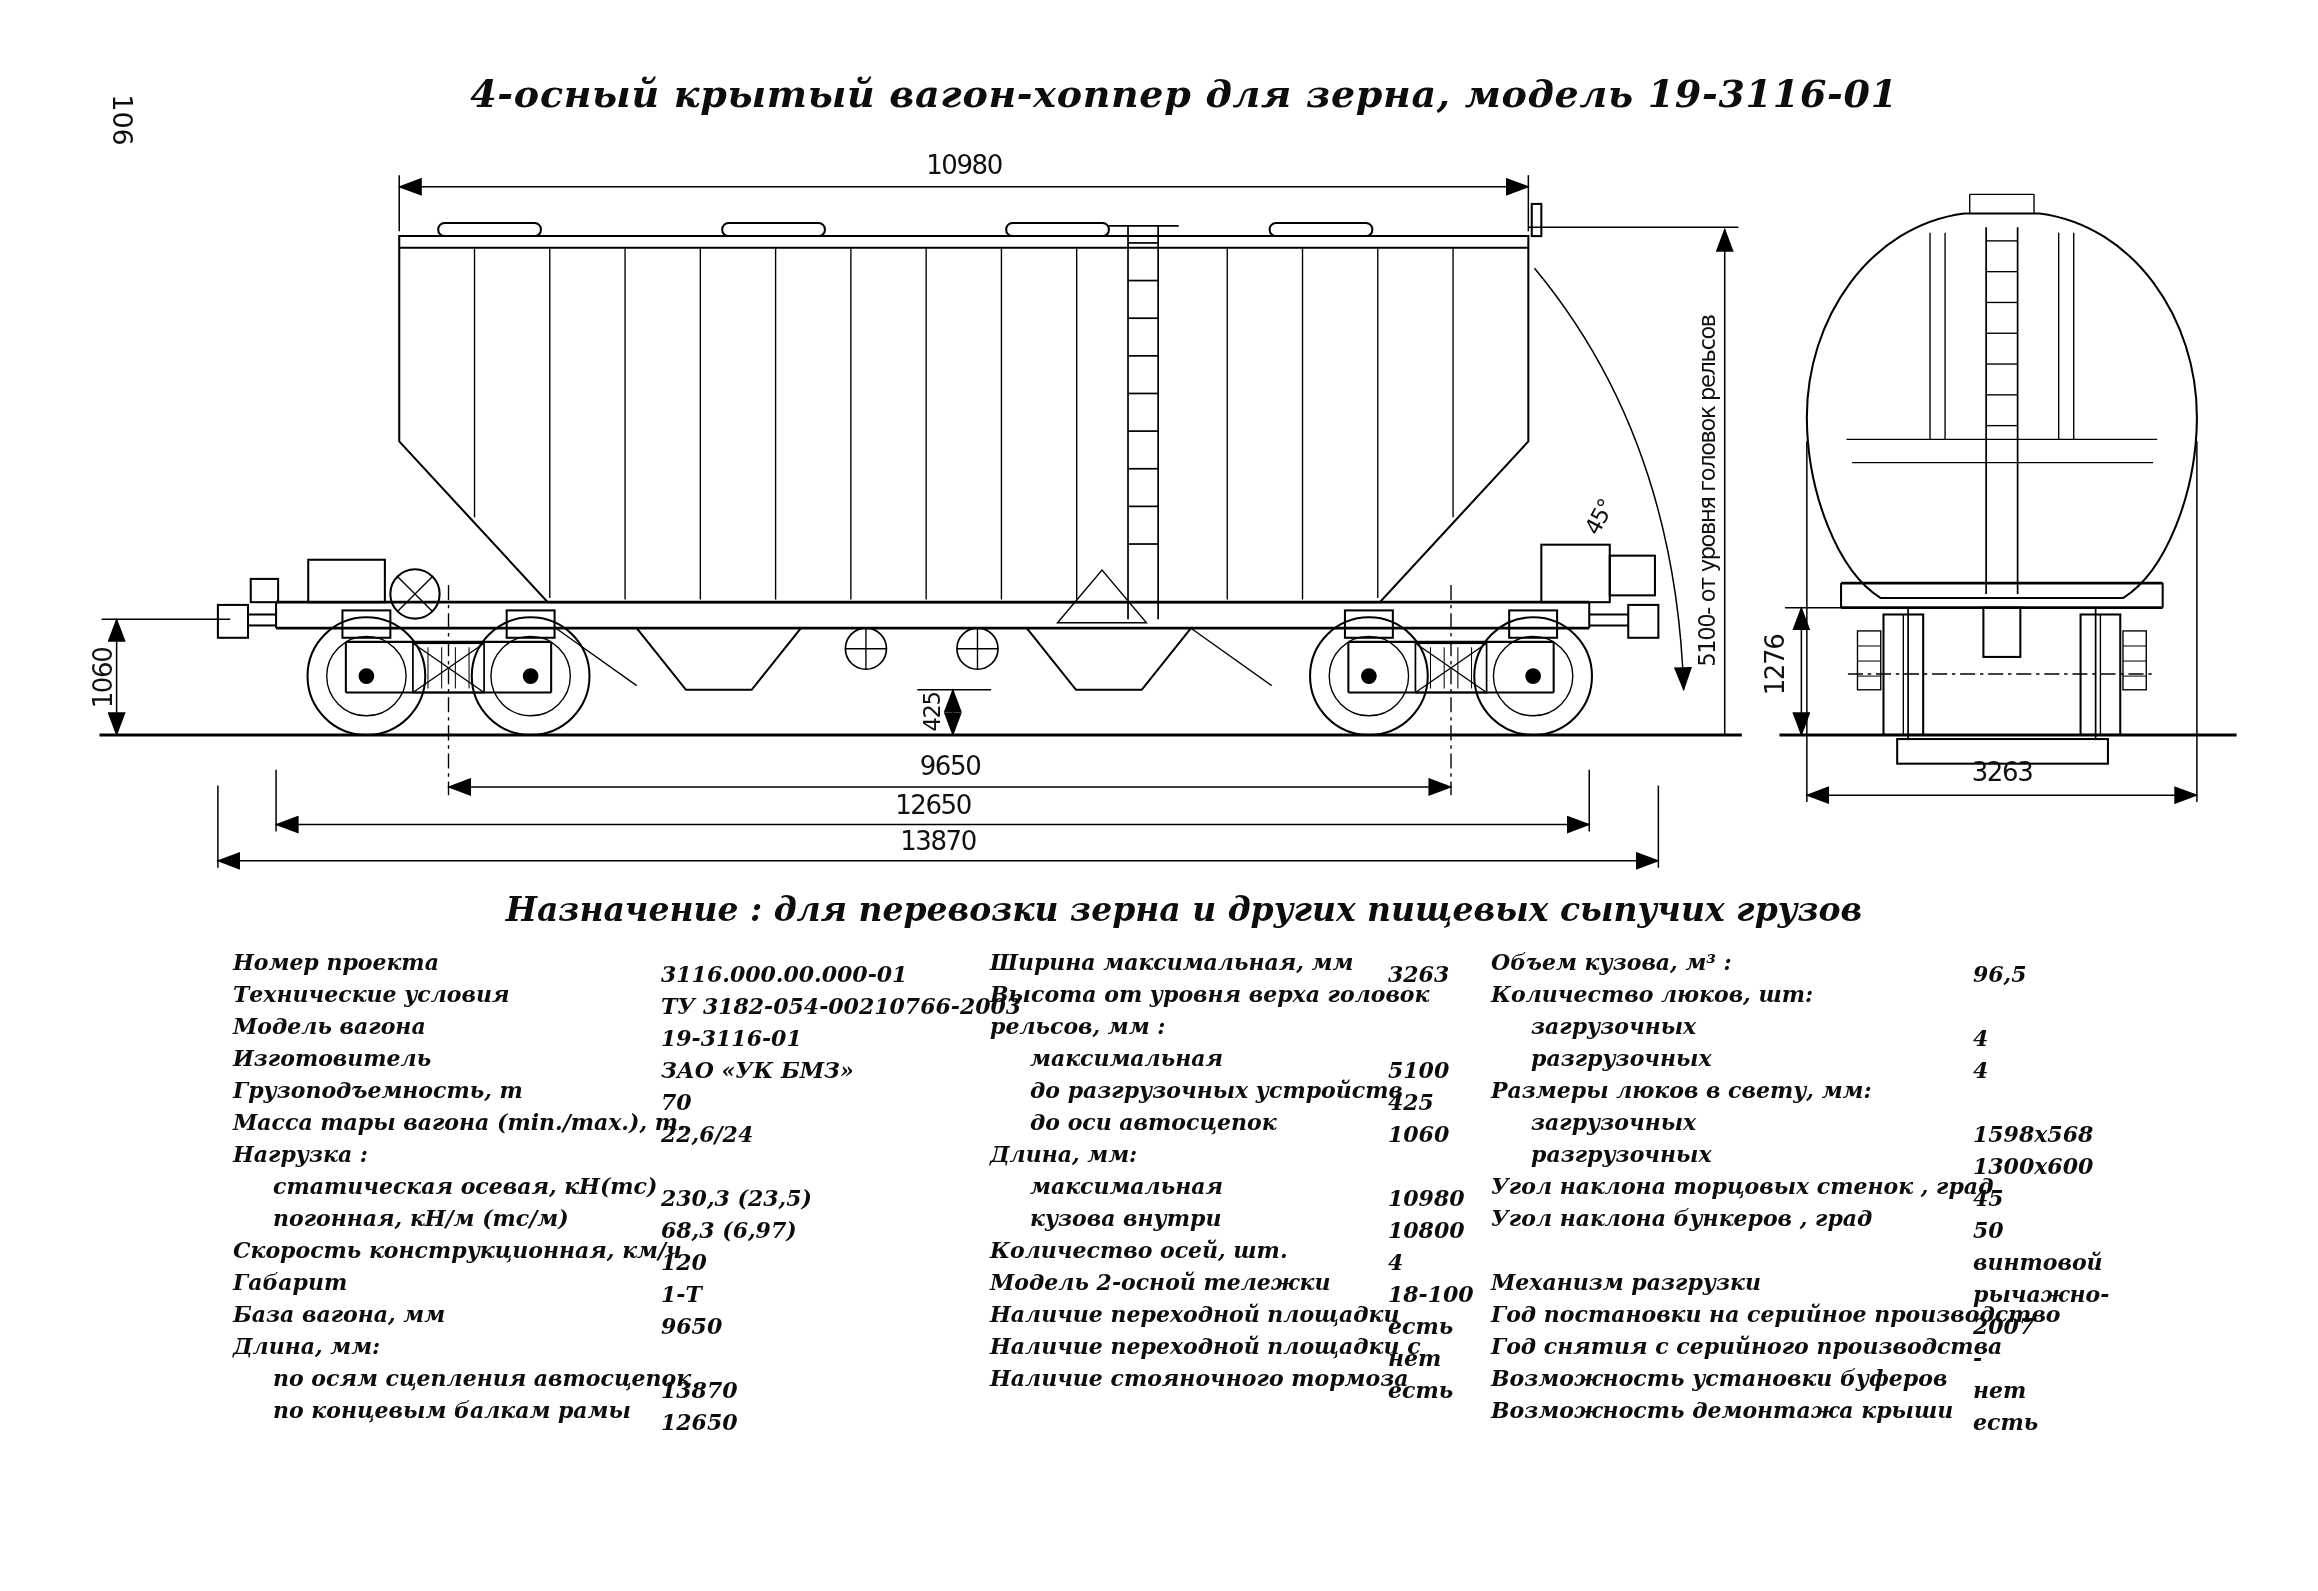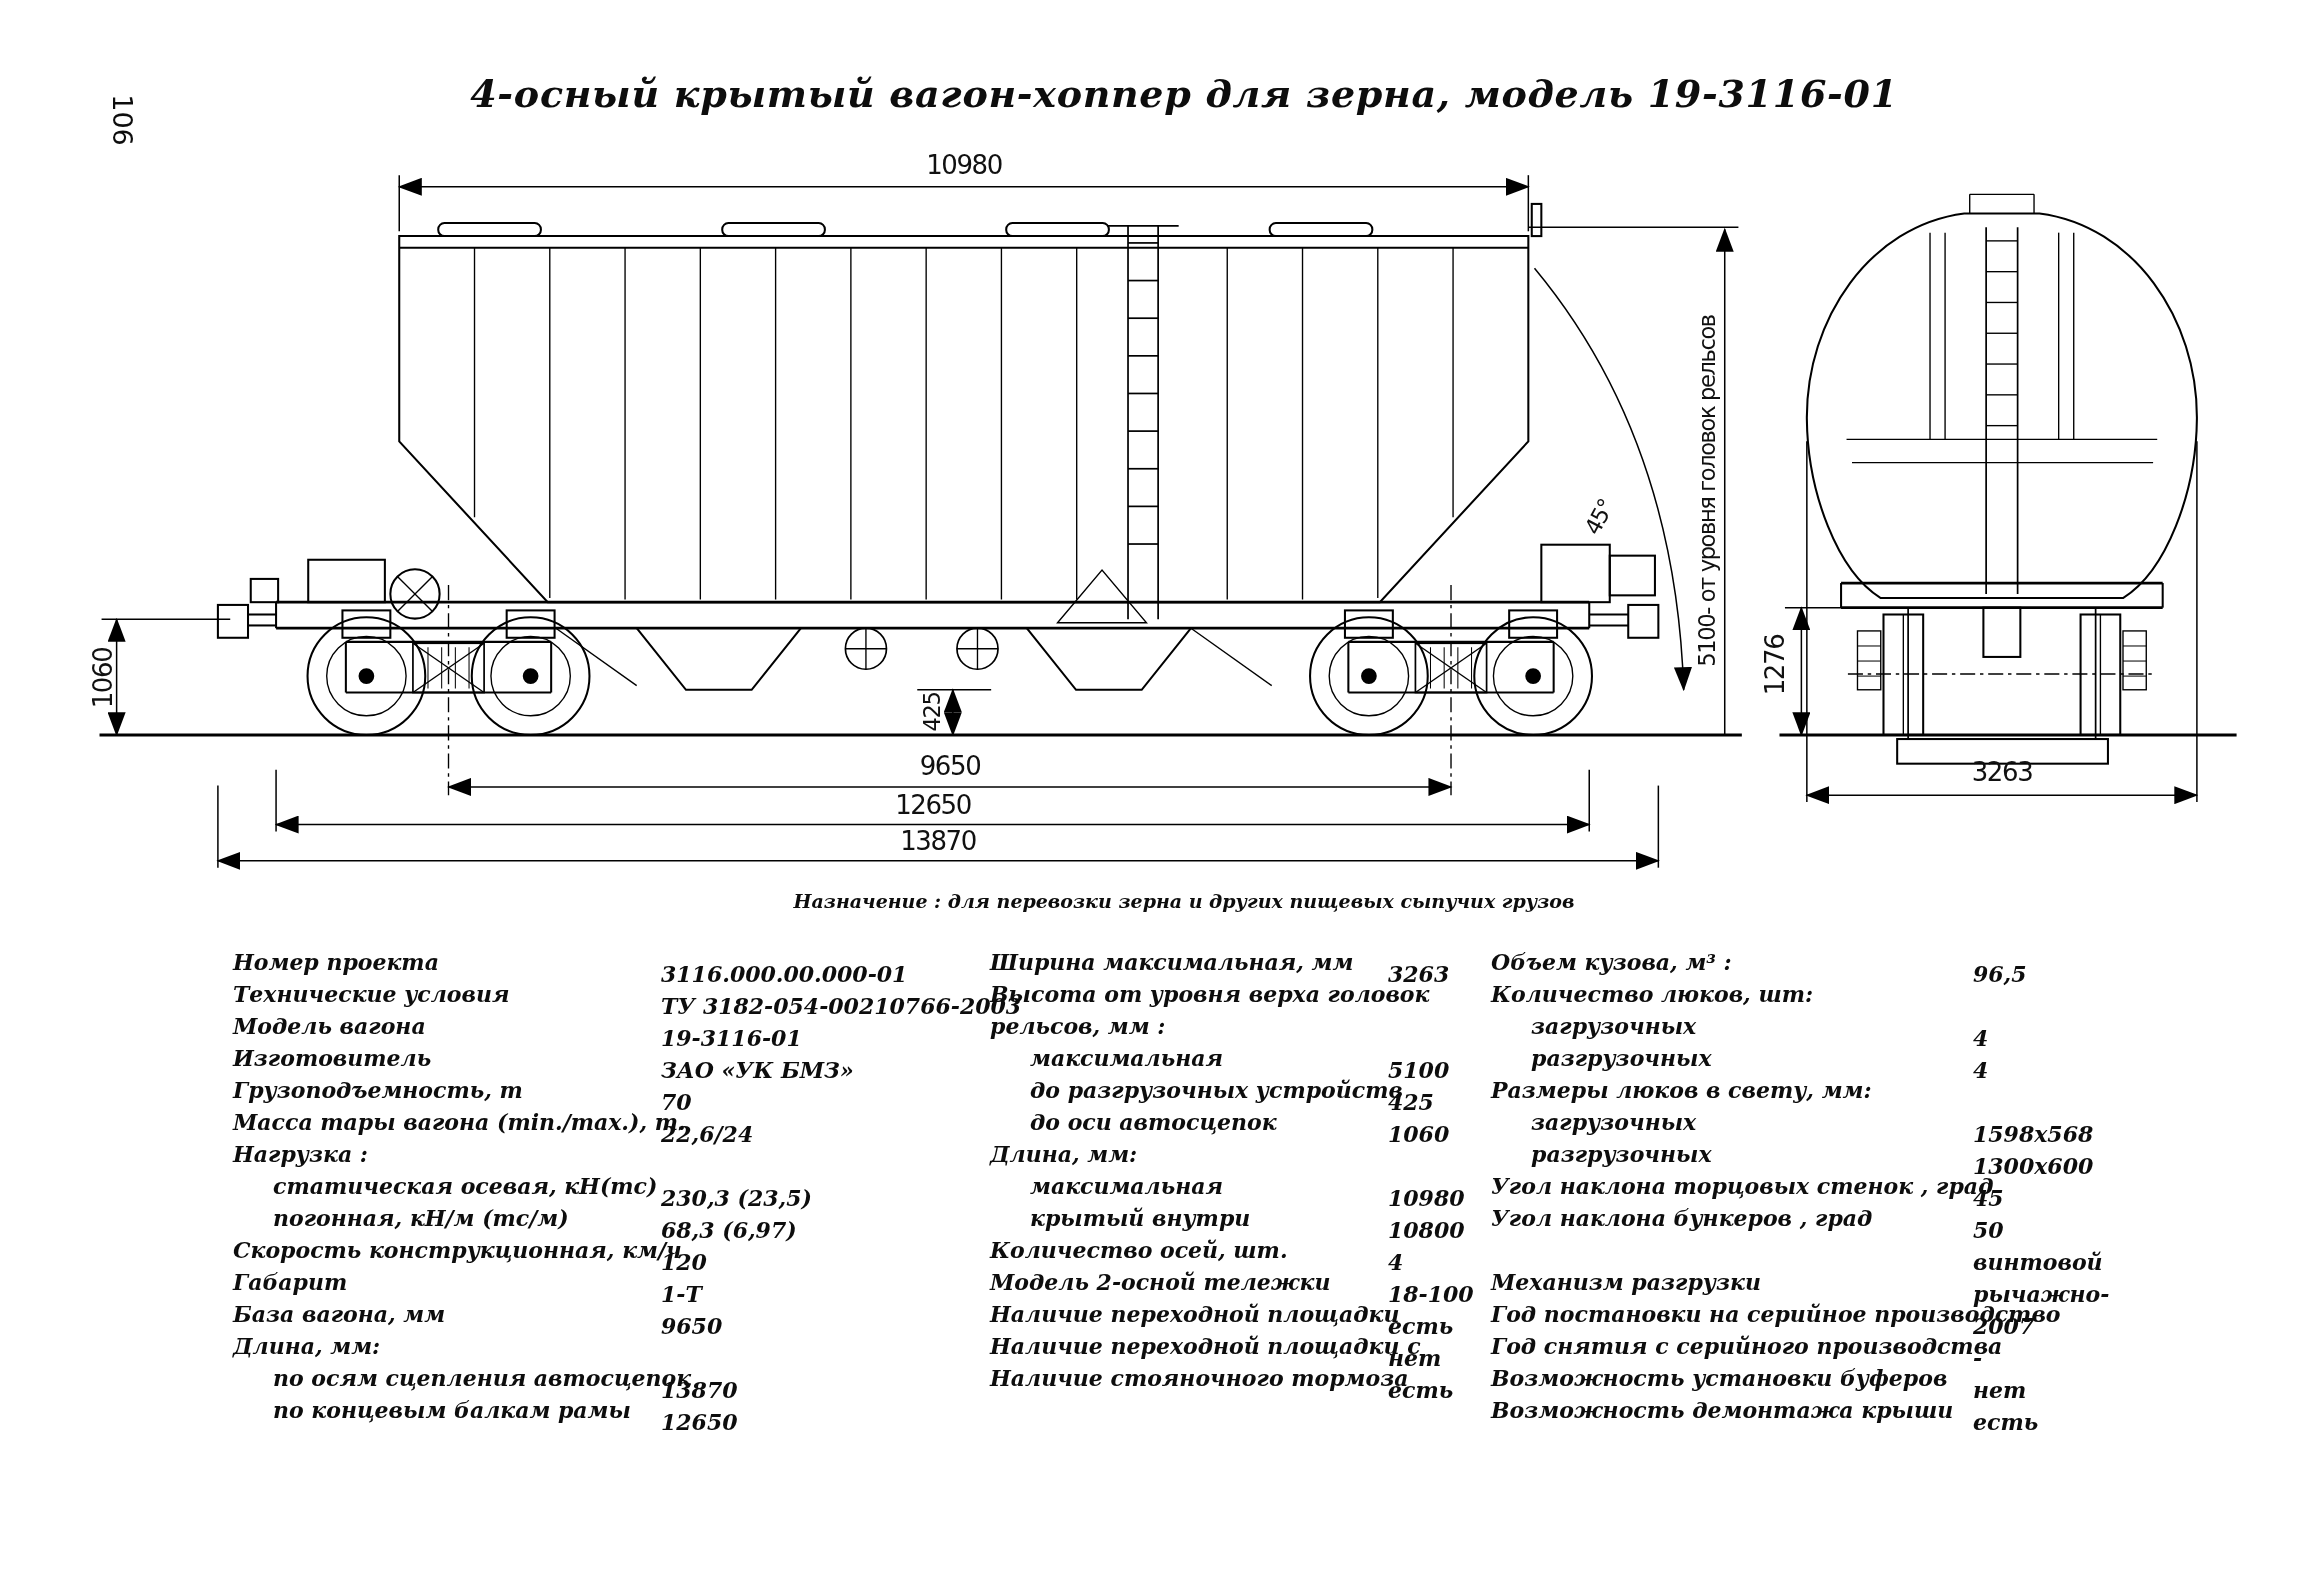--- a/index.html
+++ b/index.html
@@ -4,21 +4,21 @@
 <style>
   html,body{margin:0;padding:0;background:#d8d8d8;}
   .page{position:relative;width:2319px;height:1591px;background:#ffffff;overflow:hidden;
         font-family:"DejaVu Serif","Liberation Serif",serif;color:#0d0d0d;}
   svg.draw{position:absolute;left:0;top:0;}
   .abs{position:absolute;white-space:nowrap;}
   .ctr{transform:translate(-50%,-50%);}
   .title{left:260px;top:71px;width:1848px;text-align:center;
          font-size:38px;font-weight:bold;font-style:italic;letter-spacing:0.7px;}
   .purpose{left:260px;top:890px;width:1848px;text-align:center;
-           font-size:19px;font-weight:bold;font-style:italic;}
+           font-size:33px;font-weight:bold;font-style:italic;}
   .pagenum{left:122px;top:120px;font-family:"DejaVu Sans","Liberation Sans",sans-serif;
            font-size:27px;transform:translate(-50%,-50%) rotate(90deg);}
   .dim{font-family:"DejaVu Sans","Liberation Sans",sans-serif;font-size:26px;
        letter-spacing:-1.4px;color:#111;}
   .dim.small{font-size:22.6px;}
   .rot{transform:translate(-50%,-50%) rotate(-90deg);}
   .rot45{transform:translate(-50%,-50%) rotate(-62deg);}
   .speccol{position:absolute;top:946px;font-size:22px;font-weight:bold;font-style:italic;}
   .speccol .row{position:relative;height:32px;line-height:32px;white-space:nowrap;}
   .speccol .row .vl{position:absolute;top:12px;}
@@ -286,21 +286,21 @@
 
   <div class="speccol col2">
     <div class="row"><span class="lb">Ширина максимальная, мм</span><span class="vl">3263</span></div>
     <div class="row"><span class="lb">Высота от уровня верха головок</span><span class="vl"></span></div>
     <div class="row"><span class="lb">рельсов, мм :</span><span class="vl"></span></div>
     <div class="row ind"><span class="lb">максимальная</span><span class="vl">5100</span></div>
     <div class="row ind"><span class="lb">до разгрузочных устройств</span><span class="vl">425</span></div>
     <div class="row ind"><span class="lb">до оси автосцепок</span><span class="vl">1060</span></div>
     <div class="row"><span class="lb">Длина, мм:</span><span class="vl"></span></div>
     <div class="row ind"><span class="lb">максимальная</span><span class="vl">10980</span></div>
-    <div class="row ind"><span class="lb">крытый внутри</span><span class="vl">10800</span></div>
+    <div class="row ind"><span class="lb">кузова внутри</span><span class="vl">10800</span></div>
     <div class="row"><span class="lb">Количество осей, шт.</span><span class="vl">4</span></div>
     <div class="row"><span class="lb">Модель 2-осной тележки</span><span class="vl">18-100</span></div>
     <div class="row"><span class="lb">Наличие переходной площадки</span><span class="vl">есть</span></div>
     <div class="row"><span class="lb">Наличие переходной площадки с</span><span class="vl">нет</span></div>
     <div class="row"><span class="lb">Наличие стояночного тормоза</span><span class="vl">есть</span></div>
   </div>
 
   <div class="speccol col3">
     <div class="row"><span class="lb">Объем кузова, м³ :</span><span class="vl">96,5</span></div>
     <div class="row"><span class="lb">Количество люков, шт:</span><span class="vl"></span></div>

